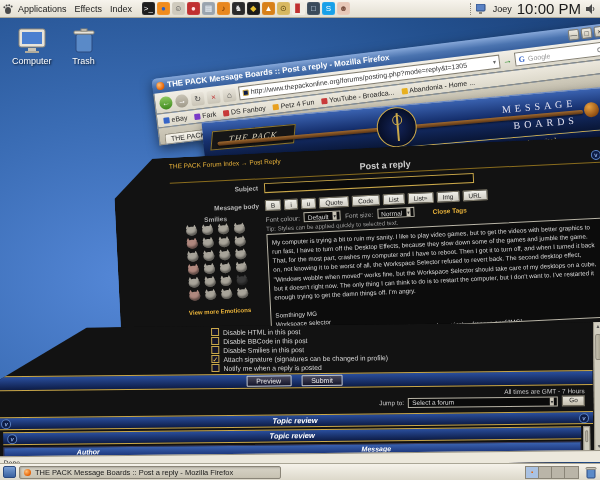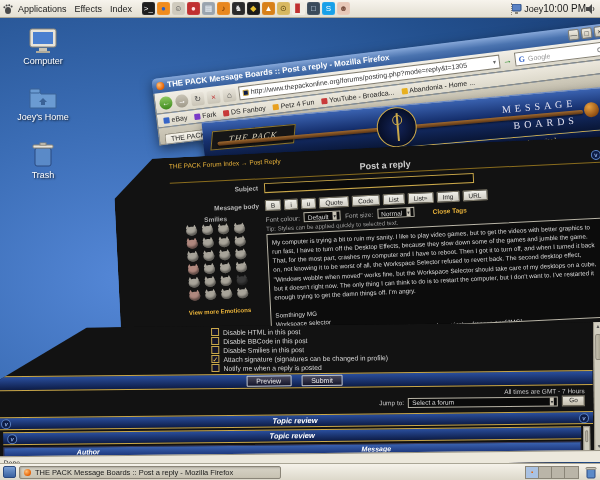--- a/index.html
+++ b/index.html
@@ -10,27 +10,27 @@
     background: radial-gradient(ellipse 760px 540px at 22% 58%, #5588d8 0%, #3a6cb4 30%, #23508e 60%, #132f60 100%); }
 
   
   .panel { position:absolute; top:0; left:0; right:0; height:18px; z-index:60;
     background:linear-gradient(#f7f4ed,#e2ded1); border-bottom:1px solid #aaa696;
     display:flex; align-items:center; gap:1px; padding:0 2px; font-size:9px; color:#1a1a1a; }
   .menu-item { display:flex; align-items:center; gap:3px; padding:1px 5px 1px 3px; border-radius:2px; }
   .launchers { display:flex; gap:2px; margin-left:4px; }
   .launcher { width:13px; height:13px; border-radius:2px; display:flex; align-items:center;
     justify-content:center; font-size:8px; line-height:1; box-shadow:inset 0 0 1px rgba(255,255,255,.6); }
-  .tray { margin-left:auto; display:flex; align-items:center; padding-right:2px;justify-content:space-between; }
+  .tray { margin-left:auto; display:flex; align-items:center; gap:5px; padding-right:2px;justify-content:space-between; }
   .tray-sep { width:1px; height:12px; border-left:1px dotted #8a8578; }
-  .clock { font-size:10px; }
+  .clock { font-size:15px; }
 
   
   .desk-icons { position:absolute; top:28px; left:12px; z-index:5; display:flex;
-    flex-direction:column; gap:20px; width:62px; align-items:center; }
+    gap:20px; width:62px; align-items:center; }
   .desk-icon { text-align:center; color:#fff; font-size:9px; text-shadow:1px 1px 2px rgba(0,0,0,.8); }
   .desk-icon svg { display:block; margin:0 auto 2px; }
 
   
   .window { position:absolute; inset:0; z-index:10; }
   .chrome { position:absolute; left:148px; top:23px; width:460px; transform:rotate(-7deg);
     transform-origin:100% 0%; z-index:10; box-shadow:0 4px 12px rgba(0,0,0,.5); }
   .titlebar { height:15px; background:linear-gradient(#86a7d8,#4b74b0 55%,#38609e);
     border-radius:5px 5px 0 0; display:flex; align-items:center; gap:3px; padding:0 4px; }
   .fficon { width:8px; height:8px; border-radius:50%; background:radial-gradient(circle at 35% 35%, #ffc078, #e66000 70%); }
@@ -238,29 +238,20 @@
     <div class="desk-icon">
       <svg width="30" height="26" viewBox="0 0 30 26">
         <rect x="2" y="1" width="26" height="18" rx="2" fill="#e8e4da" stroke="#8a8578"></rect>
         <rect x="5" y="4" width="20" height="12" fill="#4a7fd0"></rect>
         <rect x="11" y="20" width="8" height="3" fill="#c9c4b6"></rect>
         <rect x="8" y="23" width="14" height="2" fill="#b0ab9c"></rect>
       </svg>
       <span>Computer</span>
     </div>
     <div class="desk-icon">
-      <svg width="30" height="24" viewBox="0 0 30 24">
-        <path d="M2 5 L11 5 L13 8 L28 8 L28 22 L2 22 Z" fill="#6b9bd2" stroke="#3a6296"></path>
-        <rect x="2" y="3" width="10" height="4" rx="1" fill="#6b9bd2" stroke="#3a6296"></rect>
-        <path d="M11 16 L15 12 L19 16 Z" fill="#3a6296"></path>
-          <rect x="13" y="15" width="4" height="4" fill="#3a6296"></rect>
-      </svg>
-      <span>Joey's Home</span>
-    </div>
-    <div class="desk-icon">
       <svg width="24" height="26" viewBox="0 0 24 26">
         <rect x="4" y="6" width="16" height="18" rx="2" fill="#5a8ac8" stroke="#2a4a80"></rect>
         <rect x="2" y="3" width="20" height="3" rx="1" fill="#e8e4da" stroke="#8a8578"></rect>
         <rect x="9" y="1" width="6" height="2" fill="#e8e4da" stroke="#8a8578"></rect>
       </svg>
       <span>Trash</span>
     </div>
   </div>
 
   <div class="window">

